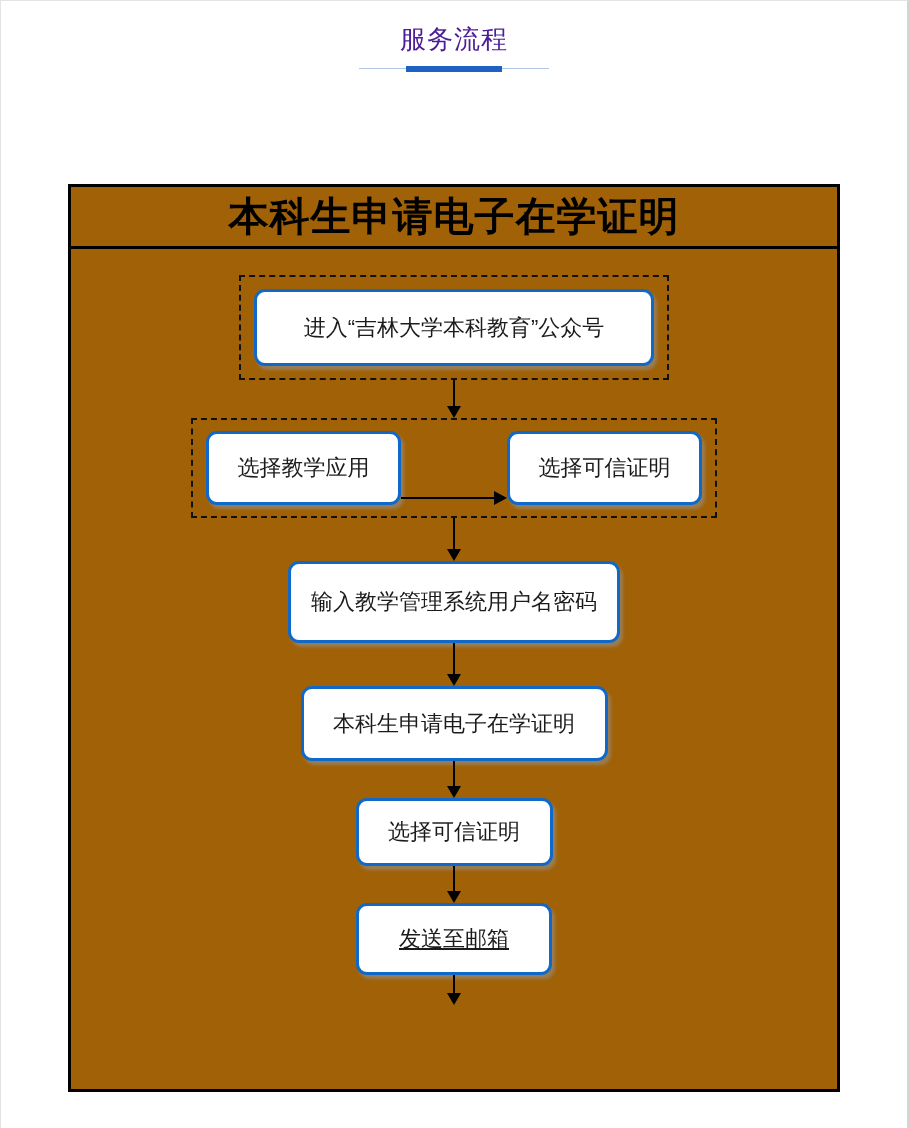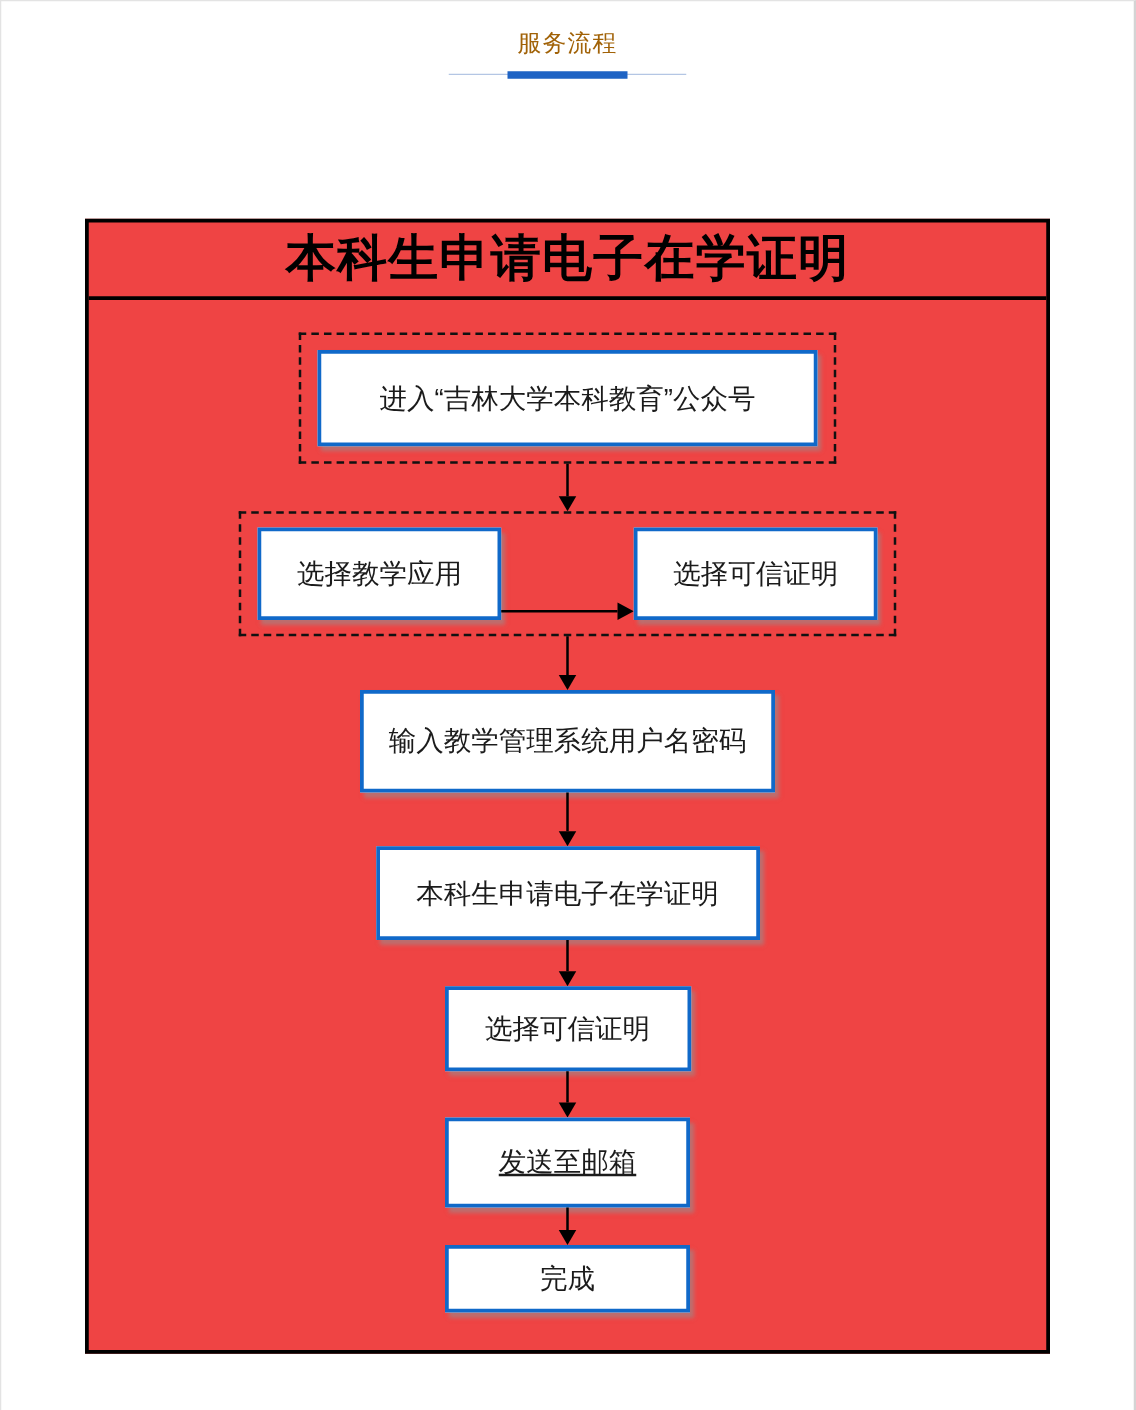--- a/index.html
+++ b/index.html
@@ -9,40 +9,40 @@
   .page {
     width:909px; height:1128px; background:#ffffff;
     border-top:1px solid #e3e3e3; border-left:1px solid #e3e3e3;
     border-right:2px solid #d4d4d4;
     overflow:hidden;
   }
 
   
   .tab-header { padding-top:21px; display:flex; justify-content:center; }
   .tab { display:flex; flex-direction:column; align-items:center; cursor:pointer; }
-  .tab-label { font-size:19px; color:#a16207; letter-spacing:1px; }
+  .tab-label { font-size:26px; color:#4c1d95; letter-spacing:1px; }
   .tab-underline { position:relative; width:190px; height:6px; margin-top:9px; }
   .tab-underline .line { position:absolute; top:2px; left:0; right:0; height:1px; background:#b4c6e4; }
   .tab-underline .bar { position:absolute; top:0; left:50%; transform:translateX(-50%); width:96px; height:6px; background:#1e63c4; }
 
   
   .frame {
     width:772px; height:908px; margin:112px auto 0 auto;
-    border:3px solid #000000; background:#ef4444;
+    border:3px solid #000000; background:#a16207;
   }
   .frame-title {
     height:62px; line-height:58px; text-align:center;
     font-size:40px; font-weight:bold; color:#000000;
     border-bottom:3px solid #000000; letter-spacing:1px;
   }
   .frame-body { display:flex; flex-direction:column; align-items:center; padding-top:26px; }
 
   
   .node {
-    background:#ffffff; border:3px solid #1069c9; border-radius:0;
+    background:#ffffff; border:3px solid #1069c9; border-radius:11px;
     display:flex; align-items:center; justify-content:center;
     font-size:22px; color:#1b1b1b;
     box-shadow:3px 4px 3px rgba(145,145,145,0.55);
   }
   .n1 { width:400px; height:77px; }
   .n2 { width:195px; height:74px; }
   .n3 { width:332px; height:82px;text-align:right; }
   .n4 { width:307px; height:75px; }
   .n5 { width:197px; height:68px; }
   .n6 { width:196px; height:72px;text-decoration:underline; }
@@ -127,18 +127,17 @@
         <div class="head"></div>
       </div>
 
       <div class="node n6">发送至邮箱</div>
 
       <div class="varrow h30">
         <div class="shaft"></div>
         <div class="head"></div>
       </div>
 
-      <div class="node n7">完成</div>
 
     </div>
   </div>
 
 </div>
 
 </body></html>

